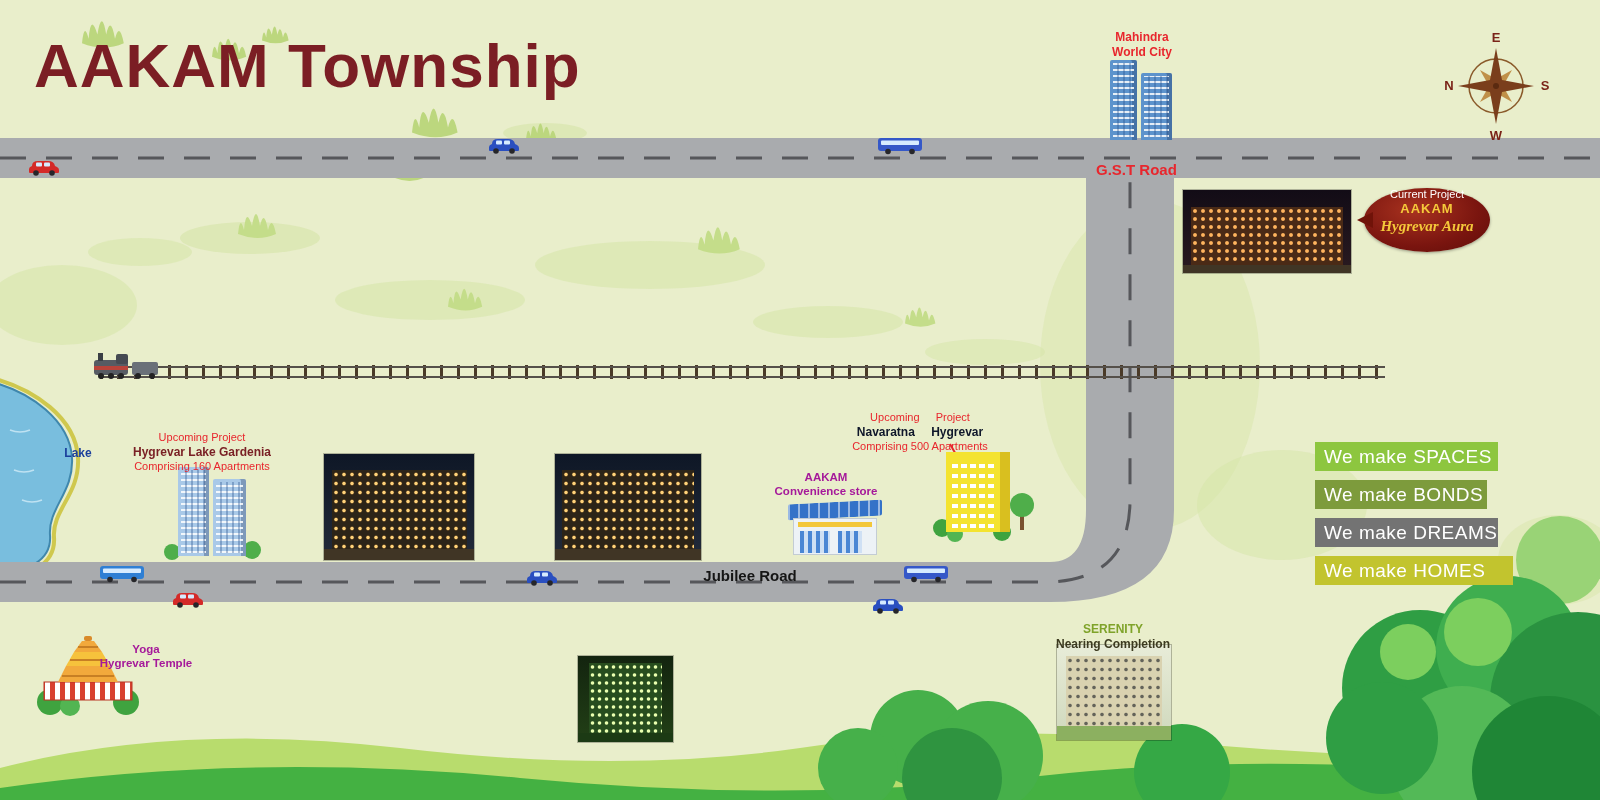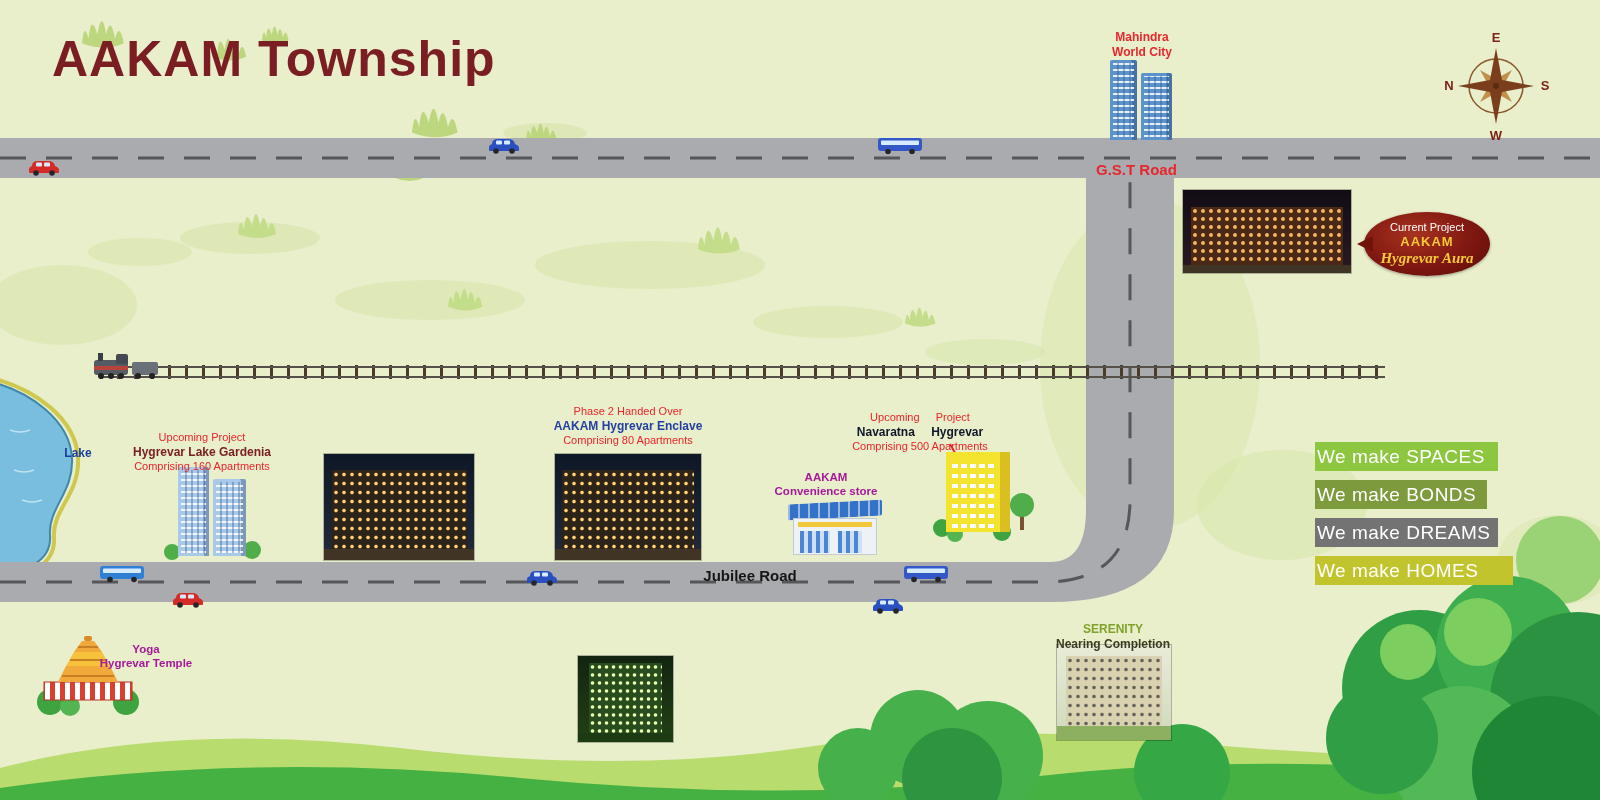--- a/index.html
+++ b/index.html
@@ -1,21 +1,21 @@
 <!DOCTYPE html>
 <html><head>
 <meta charset="utf-8">
 <style>
   html,body{margin:0;padding:0;background:#dfe3c0;}
   .stage{position:relative;width:1600px;height:800px;background:#e9eecb;overflow:hidden;
          font-family:"Liberation Sans",sans-serif;}
   .stage svg.base{position:absolute;left:0;top:0;}
 
   
-  .title{position:absolute;left:52px;top:30px;margin:0;font-size:50px;font-weight:bold;
+  .title{position:absolute;left:34px;top:30px;margin:0;font-size:62px;font-weight:bold;
          color:#7b1e24;letter-spacing:1px;z-index:6;}
   .lbl{position:absolute;transform:translateX(-50%);text-align:center;line-height:1.25;
        white-space:nowrap;z-index:7;}
   .lbl .s{font-size:11px;}
   .lbl .n{font-size:12px;font-weight:bold;}
   .t-red{color:#e8262d;}
   .t-maroon{color:#7a2025;font-weight:bold;}
   .t-blue{color:#2440a0;font-weight:bold;}
   .t-green{color:#0f172a;font-weight:bold;}
   .t-purple{color:#a5199a;font-weight:bold;}
@@ -67,33 +67,33 @@
   .photo.little .ph-base{background:#1c3a14;}
   .photo.serenity .ph-sky{background:linear-gradient(180deg,#e8ecd8,#cfd8bc);}
   .photo.serenity .ph-bldg{left:8%;right:8%;top:12%;bottom:15%;background-color:#d9d2b0;
       background-image:radial-gradient(circle,#63635a 1.3px,transparent 2.2px);background-size:8px 9px;}
   .photo.serenity .ph-base{height:15%;background:#8cb060;}
   .photo.aura .ph-sky{background:linear-gradient(180deg,#120c16,#2a1a20);}
   .photo.aura .ph-bldg{top:20%;bottom:8%;background-color:#4a2a16;
       background-image:radial-gradient(circle,#ffb45e 1.4px,transparent 2.4px);background-size:8px 8px;}
 
   
-  .badge{position:absolute;left:1364px;top:212px;width:126px;height:64px;border-radius:50%;
+  .badge{position:absolute;left:1364px;top:188px;width:126px;height:64px;border-radius:50%;
       background:radial-gradient(ellipse at 40% 35%,#a8321f 0%,#7a150f 60%,#5e0d08 100%);
-      display:flex;flex-direction:column;align-items:center;justify-content:center;z-index:7;
+      display:flex;flex-direction:column;align-items:center;justify-content:flex-start;z-index:7;
       box-shadow:0 1px 3px rgba(0,0,0,.35);}
   .badge::before{content:"";position:absolute;left:-15px;top:24px;border:8px solid transparent;
       border-right:16px solid #701309;}
   .badge .b1{color:#ffffff;font-size:11px;line-height:1.2;}
   .badge .b2{color:#f5c93a;font-size:13px;font-weight:bold;letter-spacing:1px;line-height:1.2;}
   .badge .b3{color:#f5c93a;font:italic bold 15px "Liberation Serif",serif;line-height:1.2;}
 
   
   .banner{position:absolute;left:1315px;height:29px;line-height:29px;color:#fff;font-size:19px;
-      padding-left:2px;box-sizing:border-box;letter-spacing:.5px;z-index:7;white-space:nowrap;
+      padding-left:9px;box-sizing:border-box;letter-spacing:.5px;z-index:7;white-space:nowrap;
       overflow:hidden;}
 
   
   .ctext{font:bold 13px "Liberation Sans",sans-serif;fill:#7a2318;text-anchor:middle;}
 </style>
 </head>
 <body>
 
 <div class="stage">
 
@@ -273,25 +273,20 @@
   </div>
   <div class="tower pale" style="left:178px;top:467px;width:31px;height:89px"></div>
   <div class="tower pale" style="left:213px;top:479px;width:33px;height:77px"></div>
 
   <div class="photo" style="left:324px;top:454px;width:150px;height:106px">
     <div class="ph-sky"></div>
     <div class="ph-bldg"></div>
     <div class="ph-base"></div>
   </div>
 
-  <div class="lbl" style="left:628px;top:405px">
-    <div class="s t-red">Phase 2 Handed Over</div>
-    <div class="n t-blue">AAKAM Hygrevar Enclave</div>
-    <div class="s t-red">Comprising 80 Apartments</div>
-  </div>
   <div class="photo" style="left:555px;top:454px;width:146px;height:106px">
     <div class="ph-sky"></div>
     <div class="ph-bldg"></div>
     <div class="ph-base"></div>
   </div>
 
   <div class="lbl" style="left:920px;top:411px">
     <div class="s t-red wsp">Upcoming Project</div>
     <div class="n t-green wsp">Navaratna Hygrevar</div>
     <div class="s t-red">Comprising 500 Apartments</div>

